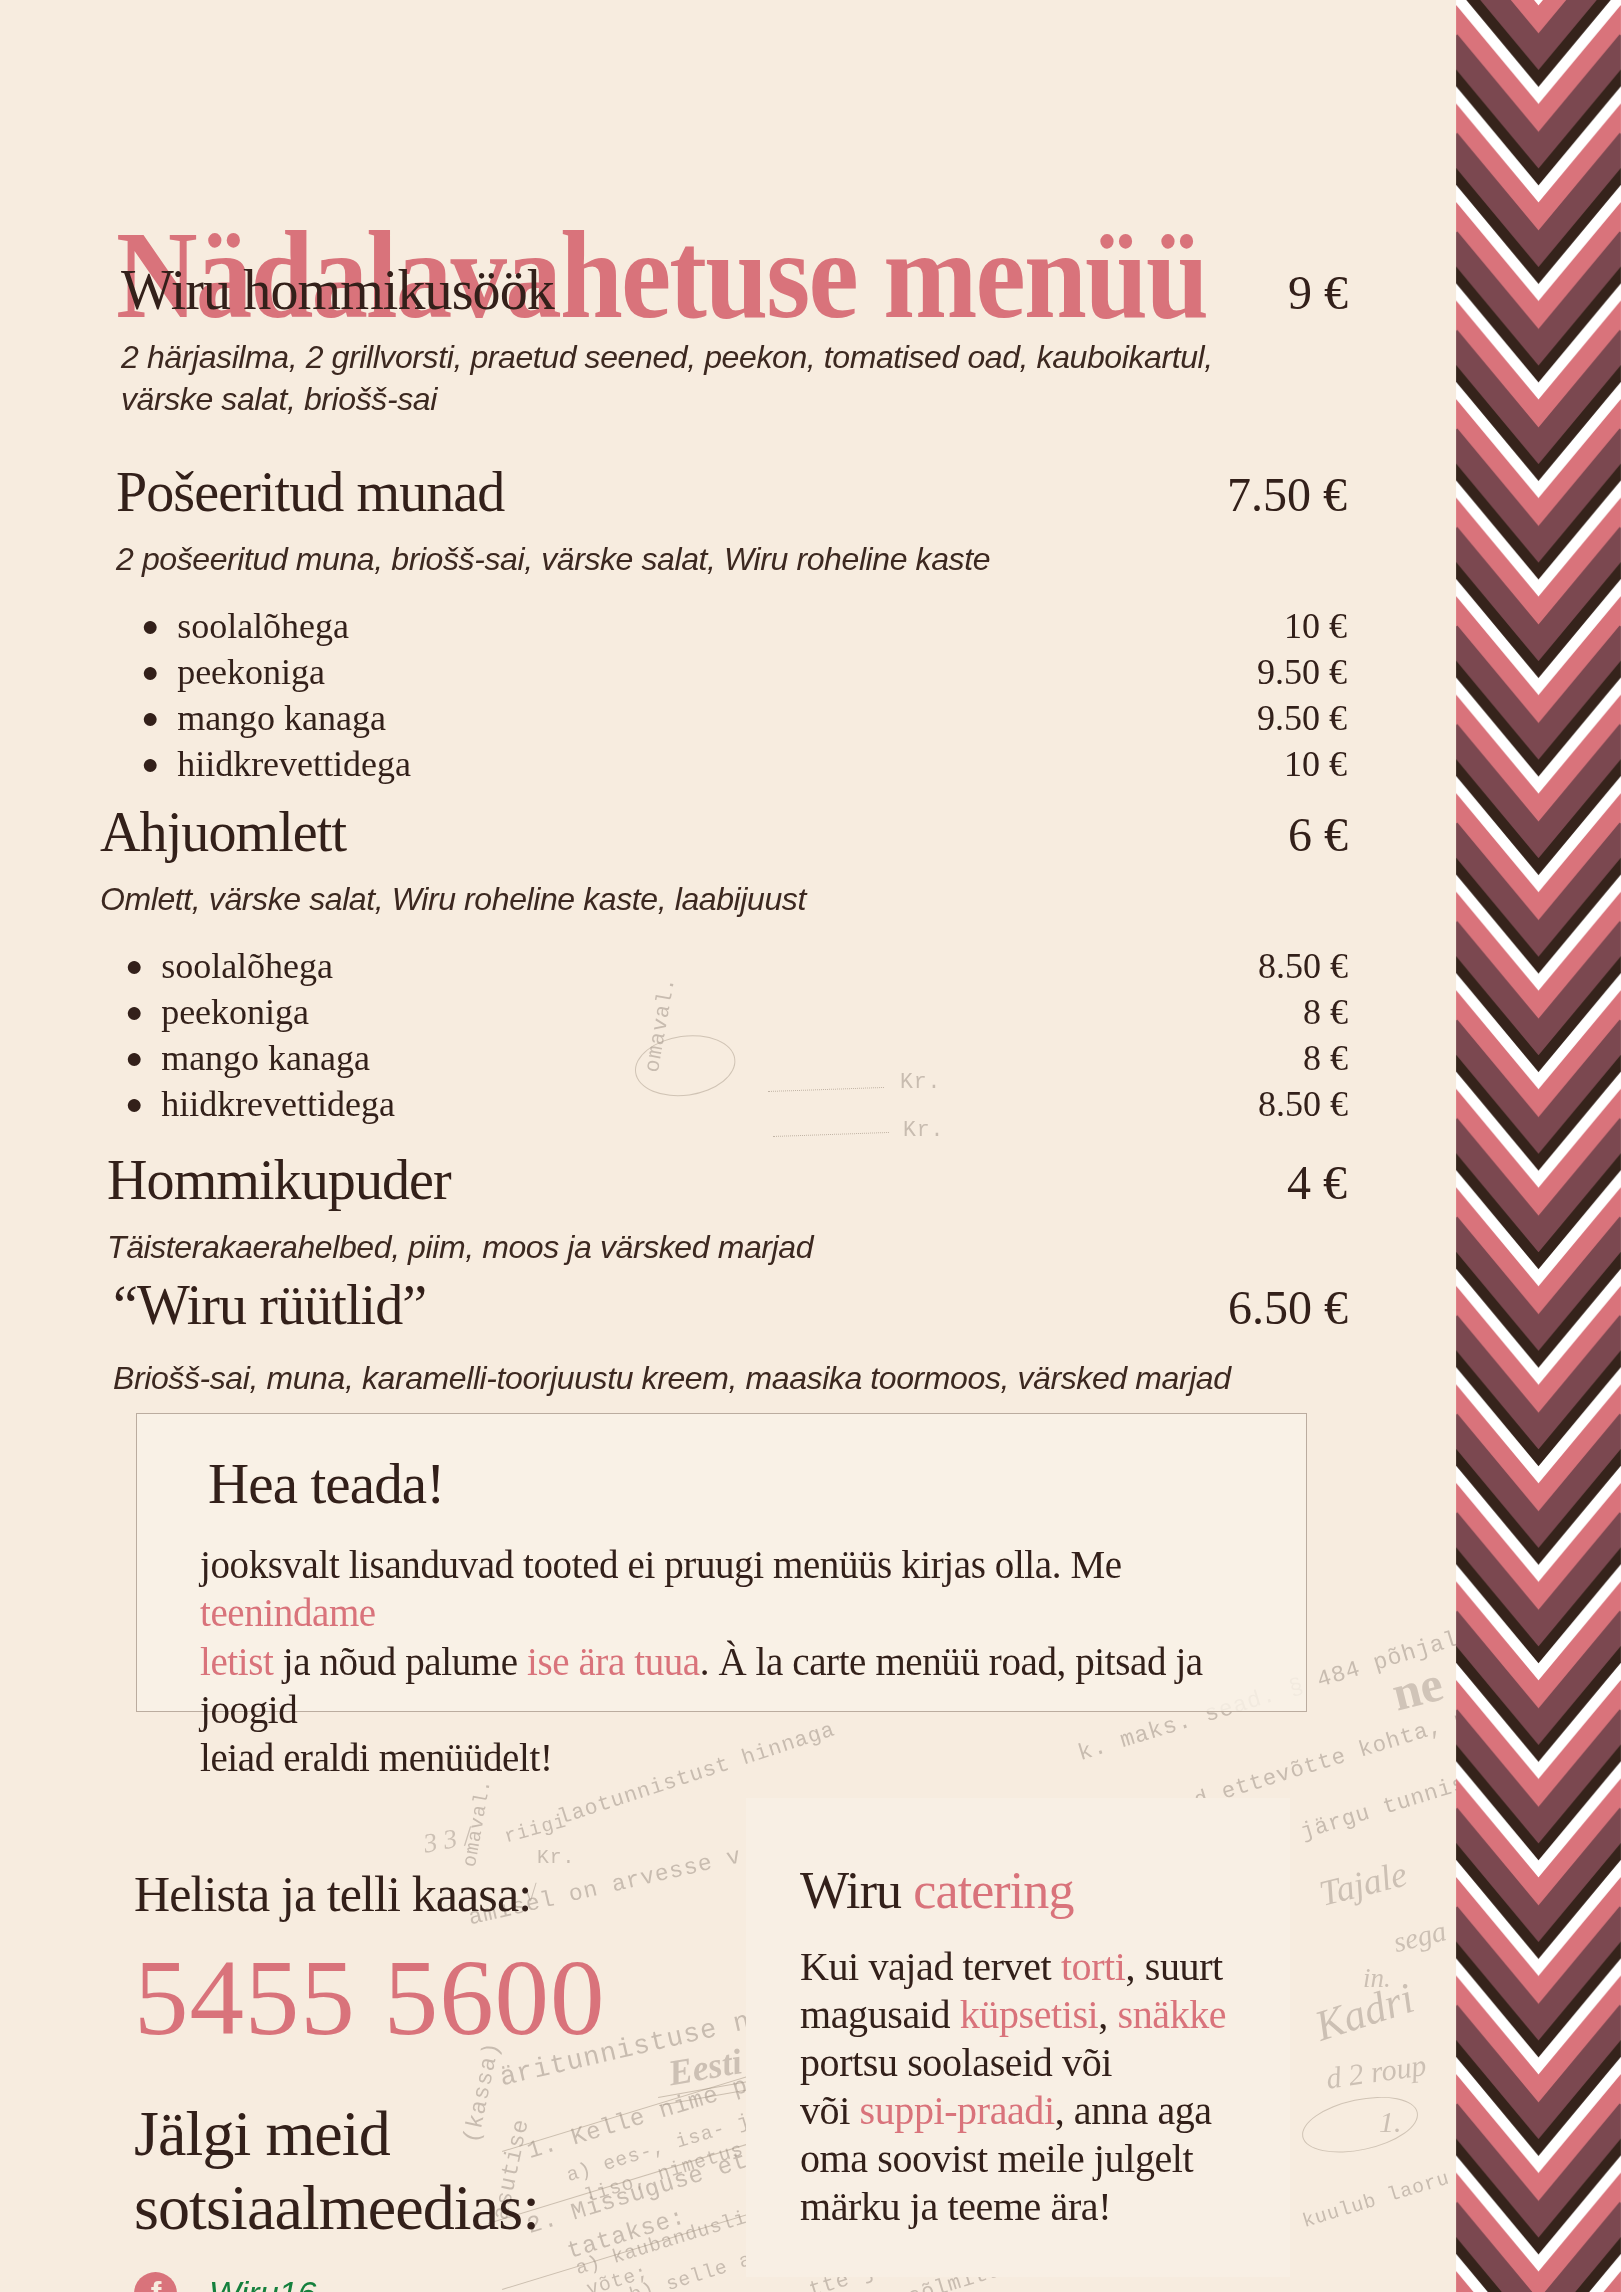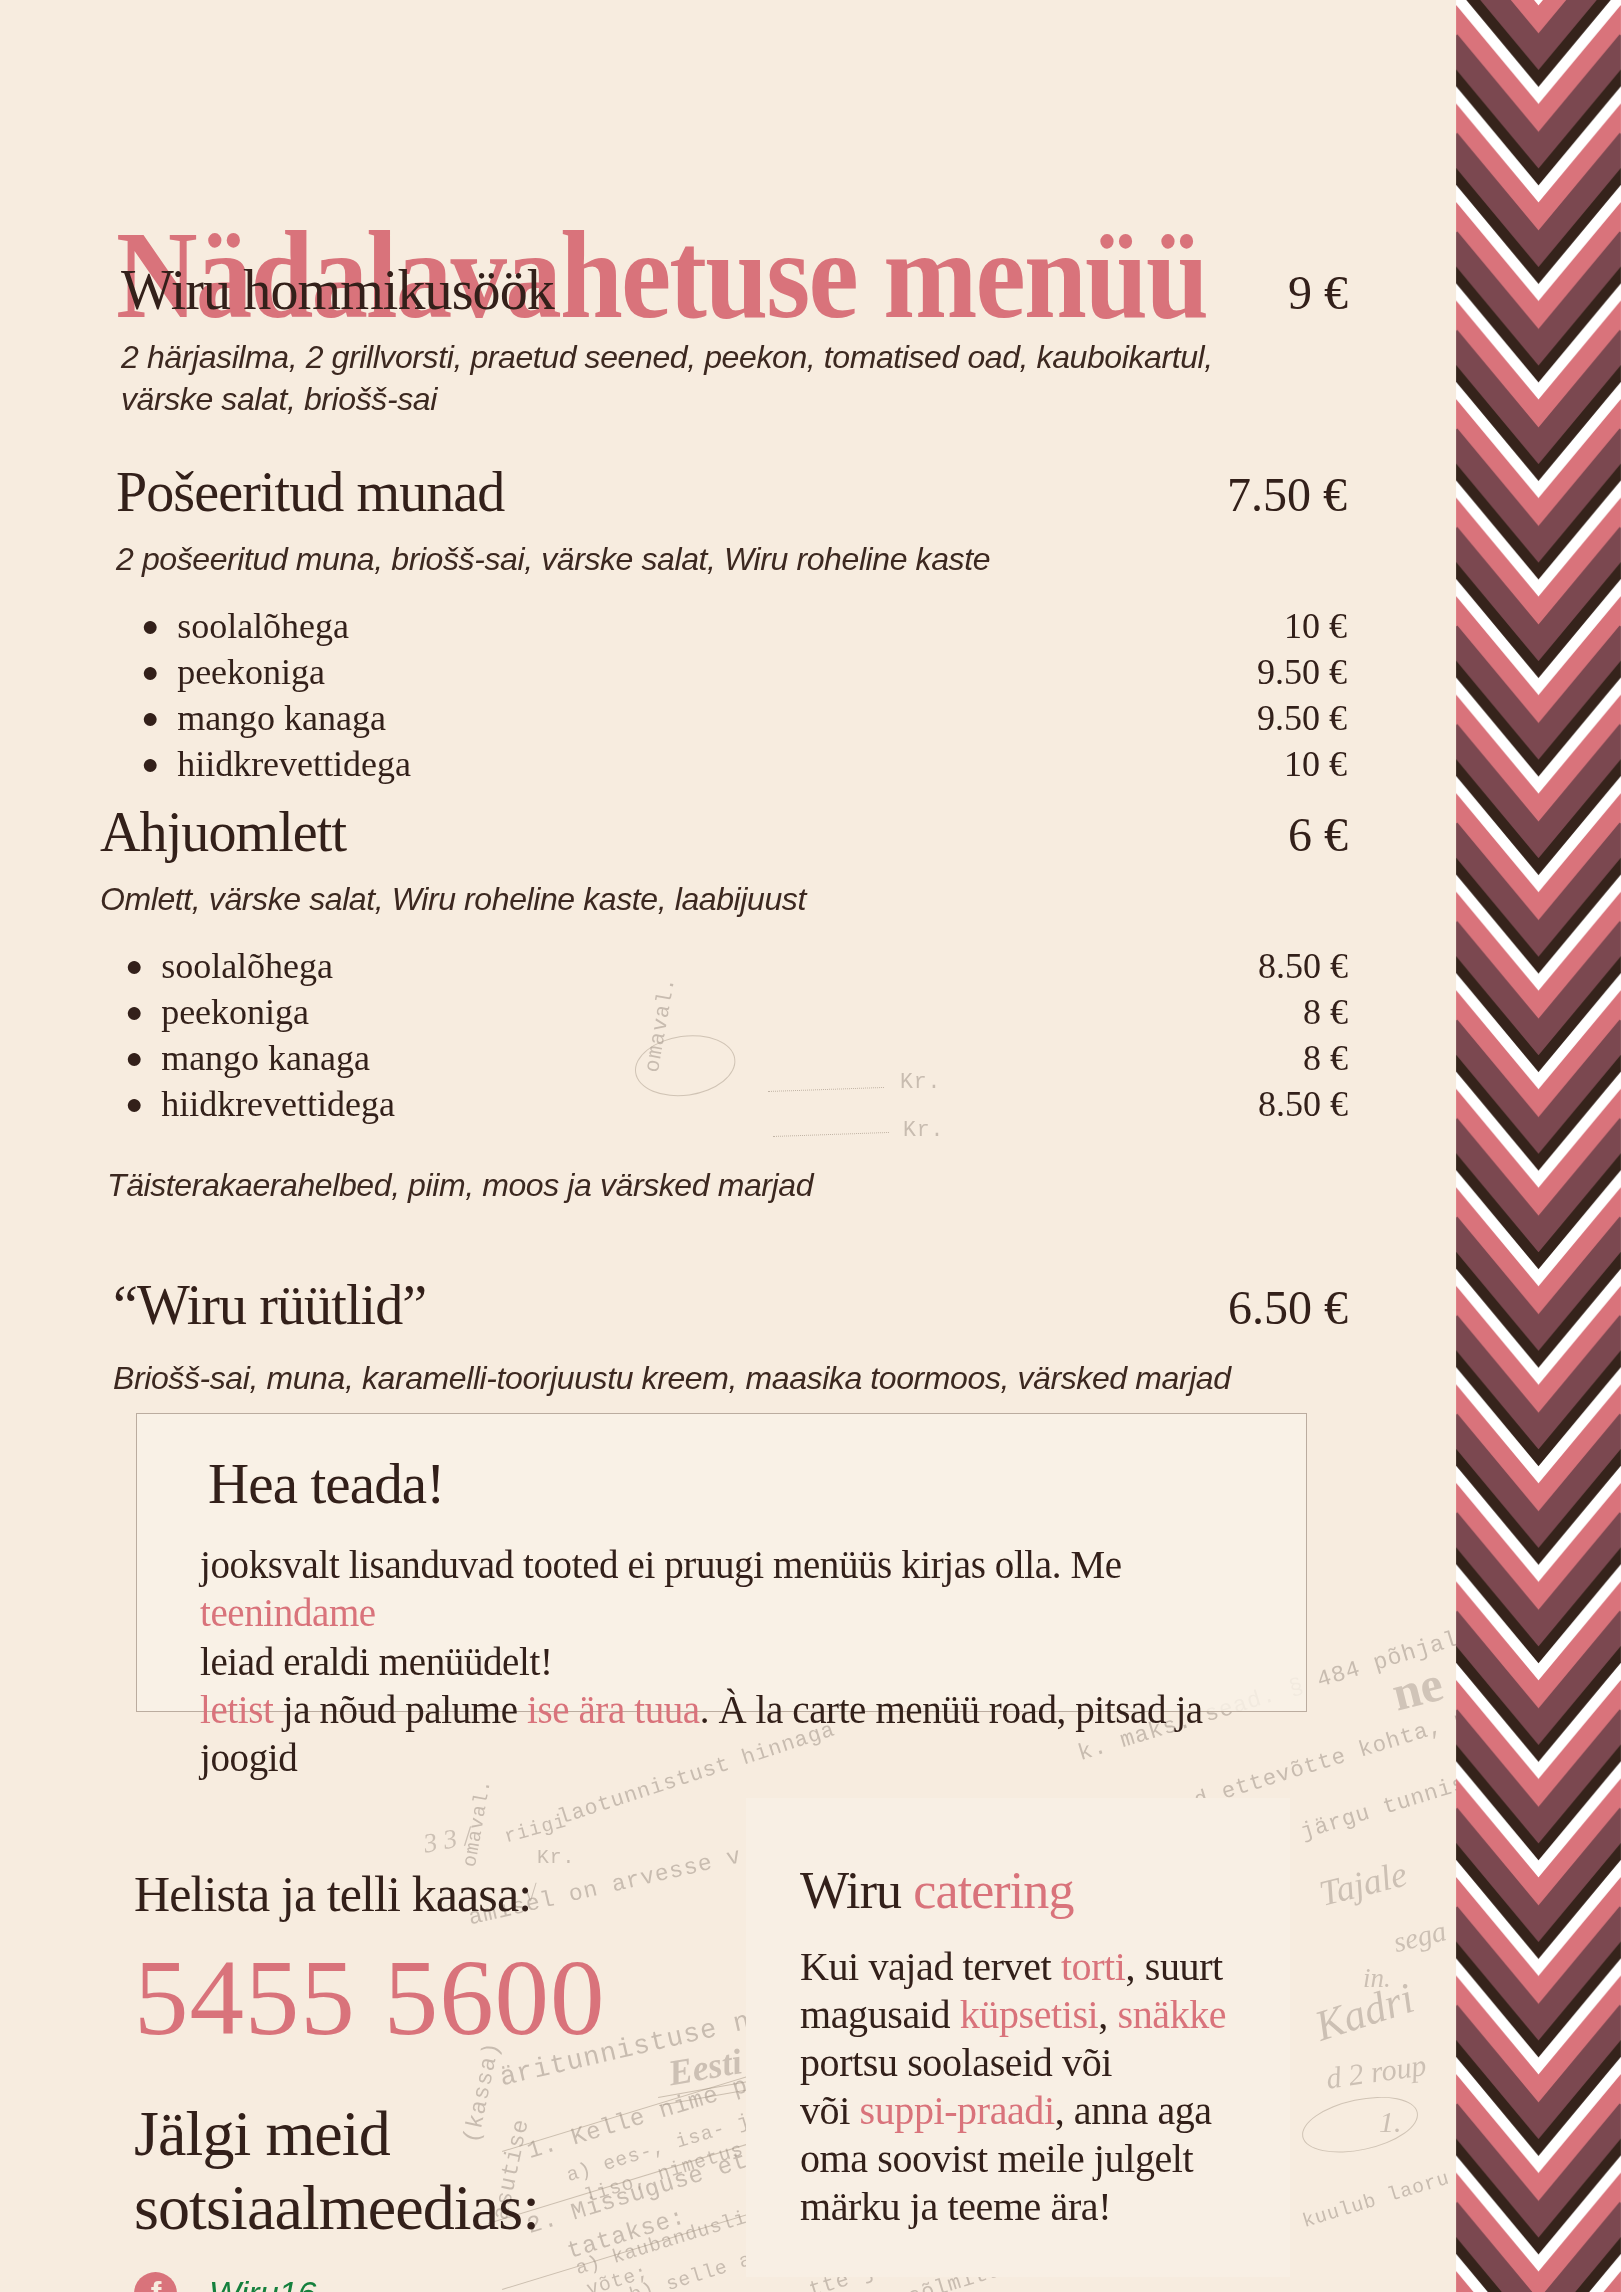--- a/index.html
+++ b/index.html
@@ -202,41 +202,45 @@
           <span>8 €</span>
         </div>
         <div class="opt">
           <span class="opt-label"><span class="bullet">●</span><span>hiidkrevettidega</span></span>
           <span>8.50 €</span>
         </div>
       </div>
     </div>
 
     <div class="sec" style="left:107px;top:1150px;width:1240px;">
+      <div class="sec-head">
+        <span class="sec-name">Hommikupuder</span>
+        <span class="sec-price">4 €</span>
+      </div>
       <div class="sec-desc">
         <div>Täisterakaerahelbed, piim, moos ja värsked marjad</div>
       </div>
     </div>
 
     <div class="sec" style="left:113px;top:1275px;width:1235px;">
       <div class="sec-head">
         <span class="sec-name">“Wiru rüütlid”</span>
         <span class="sec-price">6.50 €</span>
       </div>
       <div class="sec-desc" style="margin-top:20px;">
         <div>Briošš-sai, muna, karamelli-toorjuustu kreem, maasika toormoos, värsked marjad</div>
       </div>
     </div>
 
     <div class="infobox">
       <h2>Hea teada!</h2>
       <div class="para">
         <div><span>jooksvalt lisanduvad tooted ei pruugi menüüs kirjas olla. Me </span><span class="hl">teenindame</span></div>
+        <div><span class="hl">letist</span><span> ja nõud palume </span><span class="hl">ise ära tuua</span><span>. À la carte menüü road, pitsad ja joogid</span></div>
         <div><span>leiad eraldi menüüdelt!</span></div>
-        <div><span class="hl">letist</span><span> ja nõud palume </span><span class="hl">ise ära tuua</span><span>. À la carte menüü road, pitsad ja joogid</span></div>
       </div>
     </div>
 
     <div class="contact">
       <div class="c-head">Helista ja telli kaasa:</div>
       <div class="phone">5455 5600</div>
       <div class="s-head">Jälgi meid sotsiaalmeedias:</div>
       <div class="social">
         <div class="srow">
           <div class="fb">

